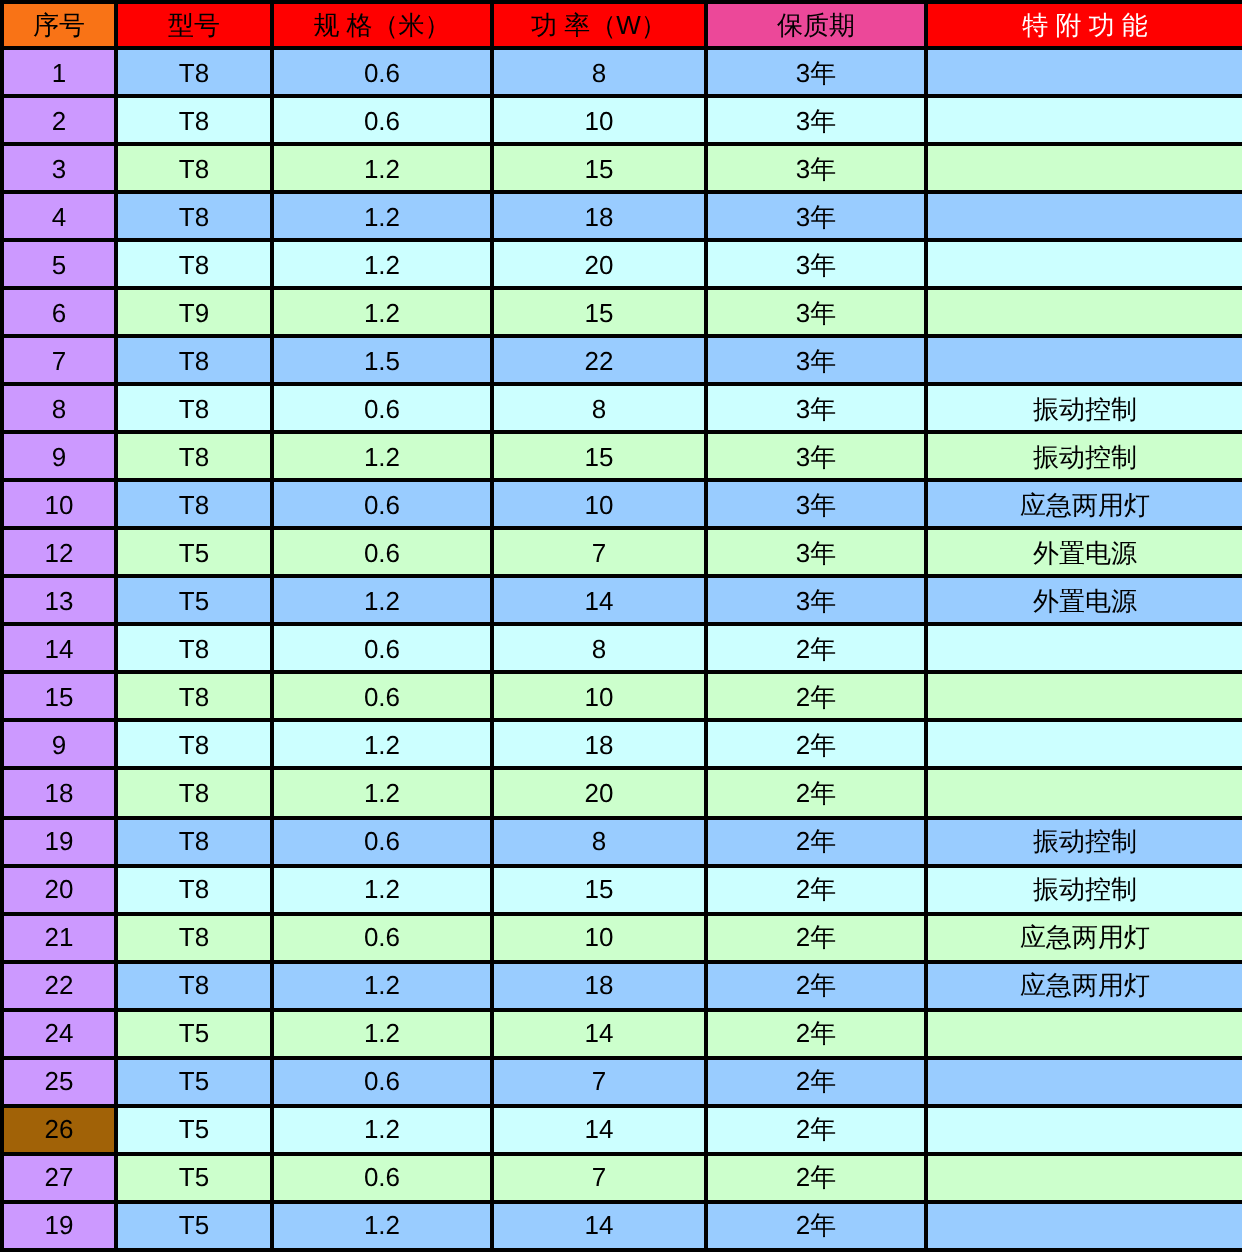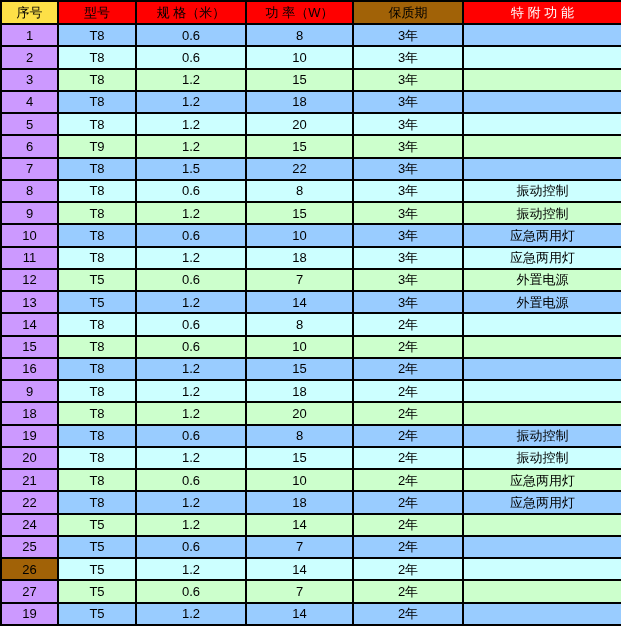--- a/index.html
+++ b/index.html
@@ -52,25 +52,25 @@
   <colgroup>
     <col class="c-seq">
     <col class="c-model">
     <col class="c-spec">
     <col class="c-power">
     <col class="c-warranty">
     <col class="c-feature">
   </colgroup>
   <thead>
     <tr>
-        <th style="background: #fde047; color: rgb(0, 0, 0);">序号</th>
+        <th style="background: #f97316; color: rgb(0, 0, 0);">序号</th>
         <th style="background: rgb(255, 0, 0); color: rgb(0, 0, 0);">型号</th>
         <th style="background: rgb(255, 0, 0); color: rgb(0, 0, 0);">规 格（米）</th>
         <th style="background: rgb(255, 0, 0); color: rgb(0, 0, 0);">功 率（W）</th>
-        <th style="background: #a16207; color: rgb(0, 0, 0); margin-left: 35px;">保质期</th>
+        <th style="background: #ec4899; color: rgb(0, 0, 0); margin-left: 35px;">保质期</th>
         <th style="background: rgb(255, 0, 0); color: #ffffff;">特 附 功 能</th>
       </tr>
   </thead>
   <tbody>
       <tr>
         <td style="background: rgb(204, 153, 255);">1</td>
         <td style="background: rgb(153, 204, 255);">T8</td>
         <td style="background: rgb(153, 204, 255);">0.6</td>
         <td style="background: rgb(153, 204, 255);">8</td>
         <td style="background: rgb(153, 204, 255);">3年</td>
@@ -142,28 +142,20 @@
       </tr>
       <tr>
         <td style="background: rgb(204, 153, 255);">10</td>
         <td style="background: rgb(153, 204, 255);">T8</td>
         <td style="background: rgb(153, 204, 255);">0.6</td>
         <td style="background: rgb(153, 204, 255);">10</td>
         <td style="background: rgb(153, 204, 255);">3年</td>
         <td style="background: rgb(153, 204, 255);">应急两用灯</td>
       </tr>
       <tr>
-        <td style="background: rgb(204, 153, 255);">11</td>
-        <td style="background: rgb(204, 255, 255);">T8</td>
-        <td style="background: rgb(204, 255, 255);">1.2</td>
-        <td style="background: rgb(204, 255, 255);">18</td>
-        <td style="background: rgb(204, 255, 255);">3年</td>
-        <td style="background: rgb(204, 255, 255);">应急两用灯</td>
-      </tr>
-      <tr>
         <td style="background: rgb(204, 153, 255);">12</td>
         <td style="background: rgb(204, 255, 204);">T5</td>
         <td style="background: rgb(204, 255, 204);">0.6</td>
         <td style="background: rgb(204, 255, 204);">7</td>
         <td style="background: rgb(204, 255, 204);">3年</td>
         <td style="background: rgb(204, 255, 204);">外置电源</td>
       </tr>
       <tr>
         <td style="background: rgb(204, 153, 255);">13</td>
         <td style="background: rgb(153, 204, 255);">T5</td>
@@ -180,28 +172,20 @@
         <td style="background: rgb(204, 255, 255);">2年</td>
         <td style="background: rgb(204, 255, 255);"></td>
       </tr>
       <tr>
         <td style="background: rgb(204, 153, 255);">15</td>
         <td style="background: rgb(204, 255, 204);">T8</td>
         <td style="background: rgb(204, 255, 204);">0.6</td>
         <td style="background: rgb(204, 255, 204);">10</td>
         <td style="background: rgb(204, 255, 204);">2年</td>
         <td style="background: rgb(204, 255, 204);"></td>
-      </tr>
-      <tr>
-        <td style="background: rgb(204, 153, 255);">16</td>
-        <td style="background: rgb(153, 204, 255);">T8</td>
-        <td style="background: rgb(153, 204, 255);">1.2</td>
-        <td style="background: rgb(153, 204, 255);">15</td>
-        <td style="background: rgb(153, 204, 255);">2年</td>
-        <td style="background: rgb(153, 204, 255);"></td>
       </tr>
       <tr>
         <td style="background: rgb(204, 153, 255);">9</td>
         <td style="background: rgb(204, 255, 255);">T8</td>
         <td style="background: rgb(204, 255, 255);">1.2</td>
         <td style="background: rgb(204, 255, 255);">18</td>
         <td style="background: rgb(204, 255, 255);">2年</td>
         <td style="background: rgb(204, 255, 255);"></td>
       </tr>
       <tr>

